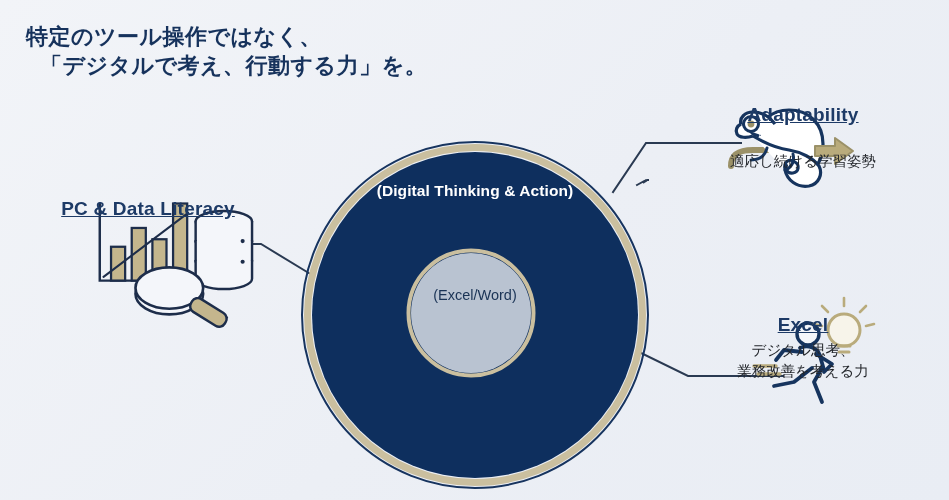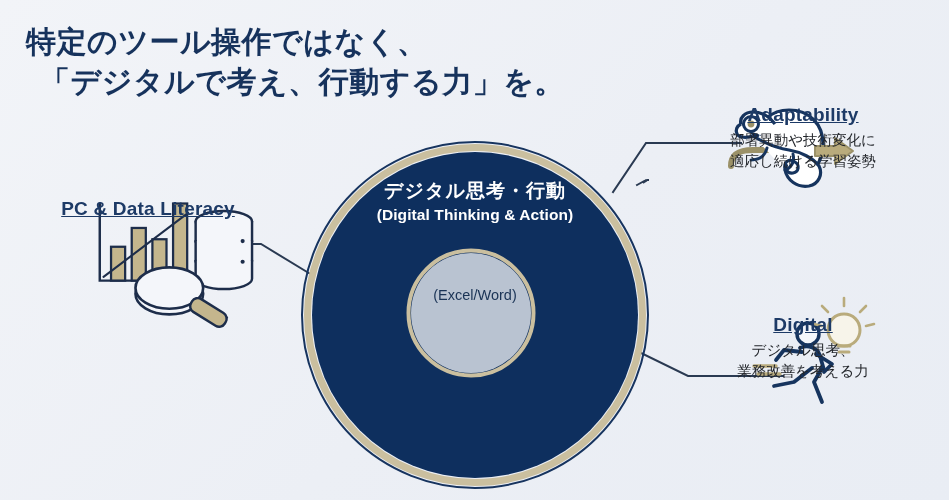--- a/index.html
+++ b/index.html
@@ -24,21 +24,21 @@
   }
 
   
   #title-block {
     position: absolute;
     left: 26px;
     top: 22px;
     width: 640px;
     color: #16325c;
     font-weight: bold;
-    font-size: 30px;
+    font-size: 22px;
     line-height: 1.32;
     letter-spacing: 0.5px;
   }
   #title-block .title-line {
     display: block;
     white-space: nowrap;
   }
   #title-block .title-line-2 {
     padding-left: 14px;
   }
@@ -261,41 +261,40 @@
         <path d="M76,2 L70,-4" stroke="#b9ab7c" stroke-width="2.6" stroke-linecap="round"></path>
         <path d="M108,2 L114,-4" stroke="#b9ab7c" stroke-width="2.6" stroke-linecap="round"></path>
         <path d="M70,16 L62,14" stroke="#b9ab7c" stroke-width="2.6" stroke-linecap="round"></path>
         <path d="M114,16 L122,14" stroke="#b9ab7c" stroke-width="2.6" stroke-linecap="round"></path>
       </g>
     </g>
   </svg>
 
   <div id="center-group">
     <div class="outer-text">
-      <span class="ot-main">デジタル思考・行動</span>
       <span class="ot-sub">(Digital Thinking &amp; Action)</span>
     </div>
     <div class="inner-text">
       <span class="it-sub">(Excel/Word)</span>
     </div>
   </div>
 
   <div id="sat-left" class="satellite">
     <span class="sat-title">PC &amp; Data Literacy</span>
   </div>
 
   <div id="sat-top-right" class="satellite">
     <span class="sat-title">Adaptability</span>
     <span class="sat-desc">
-      <span>部署異動や技術変化に</span><br>
+      <br>
       <span>適応し続ける学習姿勢</span>
     </span>
   </div>
 
   <div id="sat-bottom-right" class="satellite">
-    <span class="sat-title">Digital</span>
+    <span class="sat-title">Excel</span>
     <span class="sat-desc">
       <span>デジタル思考、</span><br>
       <span>業務改善を考える力</span>
     </span>
   </div>
 
 </div>
 
 </body></html>

